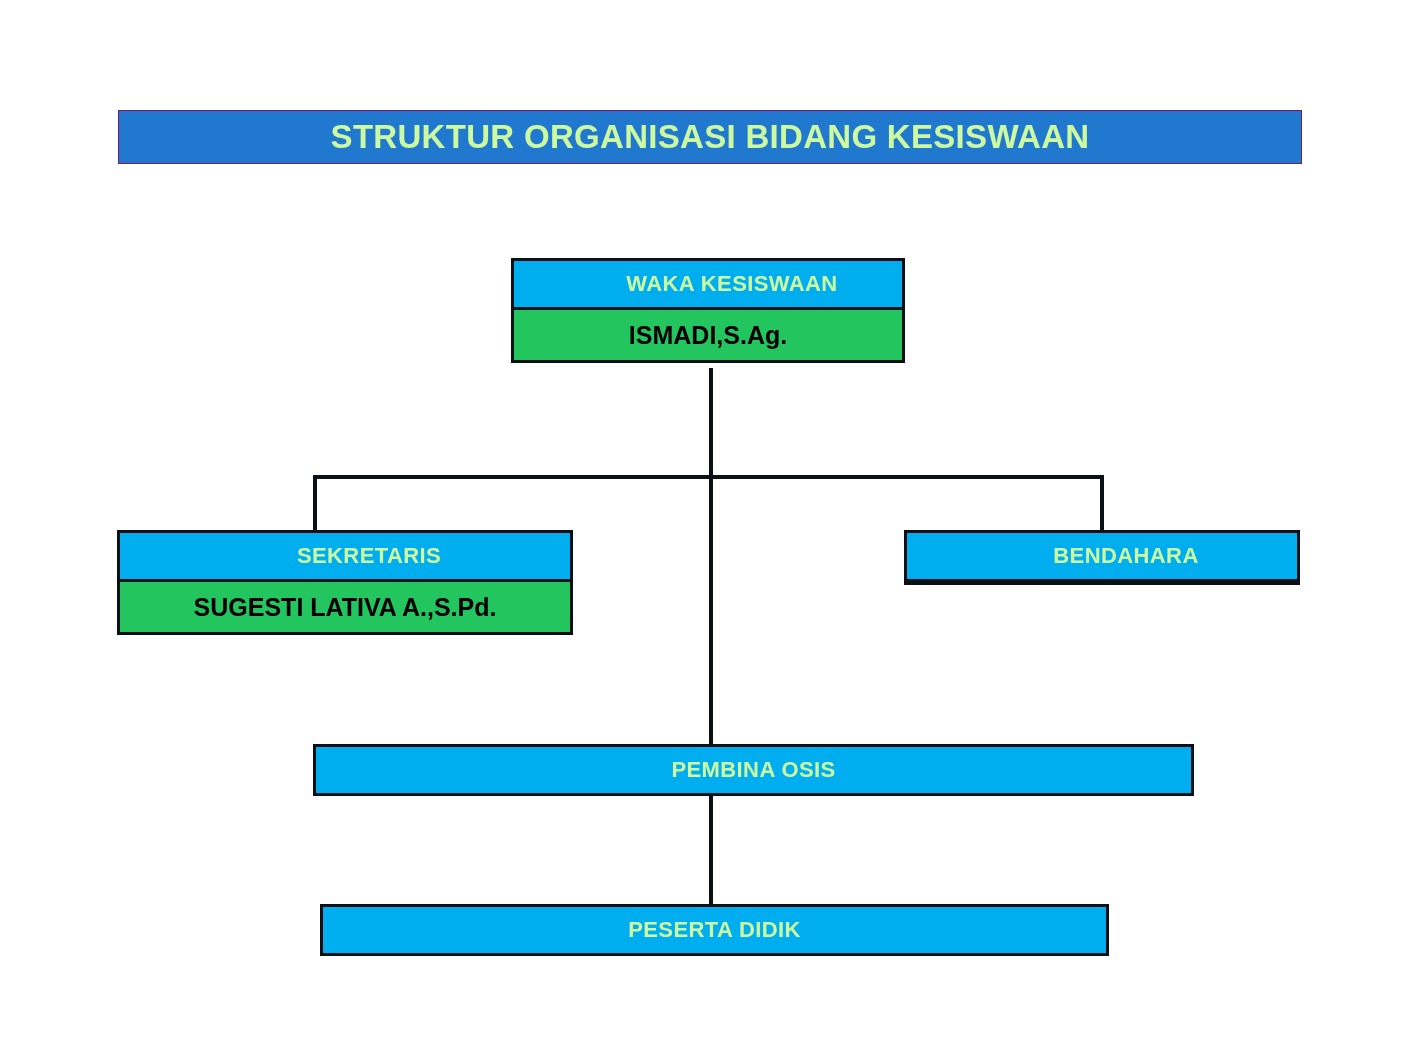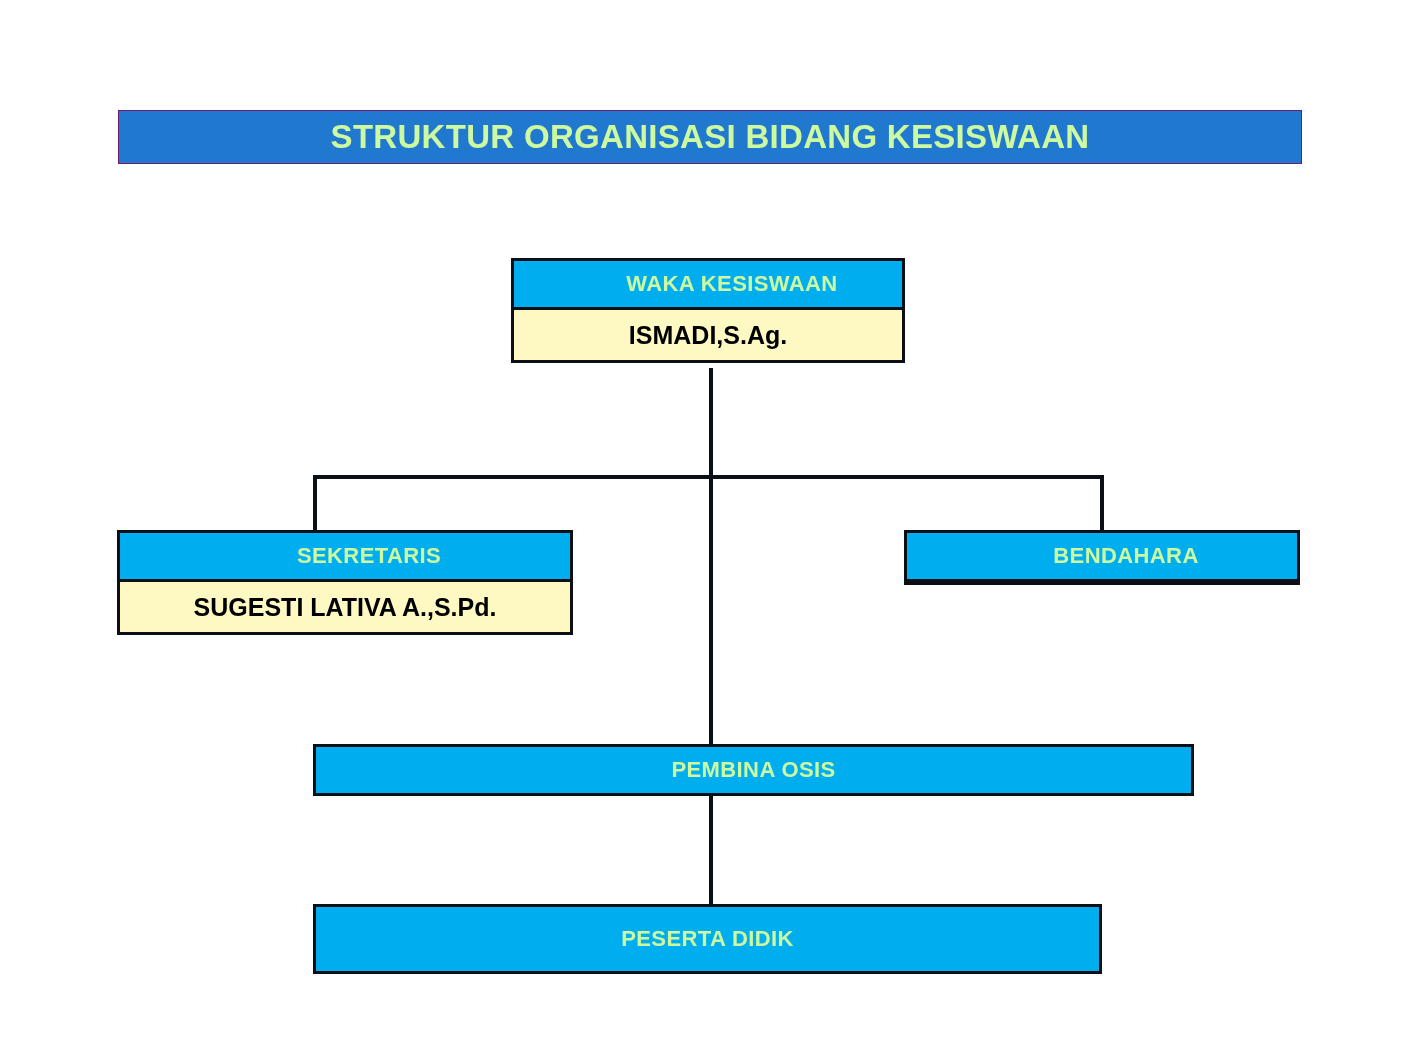--- a/index.html
+++ b/index.html
@@ -58,38 +58,38 @@
     justify-content: center;
     letter-spacing: 0.4px;
     box-sizing: border-box;
     white-space: nowrap;
   }
   .node-header.with-divider {
     border-bottom: 3px solid #0b1016;
     padding-left: 48px;
   }
   .node-body {
-    background: #fef9c3;
+    background: #22c55e;
     color: #000000;
     font-size: 25px;
     font-weight: bold;
     height: 50px;
     display: flex;
     align-items: center;
     justify-content: center;
     box-sizing: border-box;
     white-space: nowrap;
   }
 
   
   #node-waka      { left: 511px; top: 258px;  width: 394px; }
   #node-sekretaris{ left: 117px; top: 530px;  width: 456px; }
   #node-bendahara { left: 904px; top: 530px;  width: 396px; text-align: center; }
   #node-pembina   { left: 313px; top: 744px;  width: 881px; height: 52px; }
-  #node-peserta   { left: 313px; top: 904px;  width: 789px; height: 70px; }
+  #node-peserta   { left: 320px; top: 904px;  width: 789px; height: 52px; }
 
   #node-pembina .node-header,
   #node-peserta .node-header { height: 100%; }
 
   
   .conn {
     position: absolute;
     background: #0b1016;
     z-index: 1;
   }

